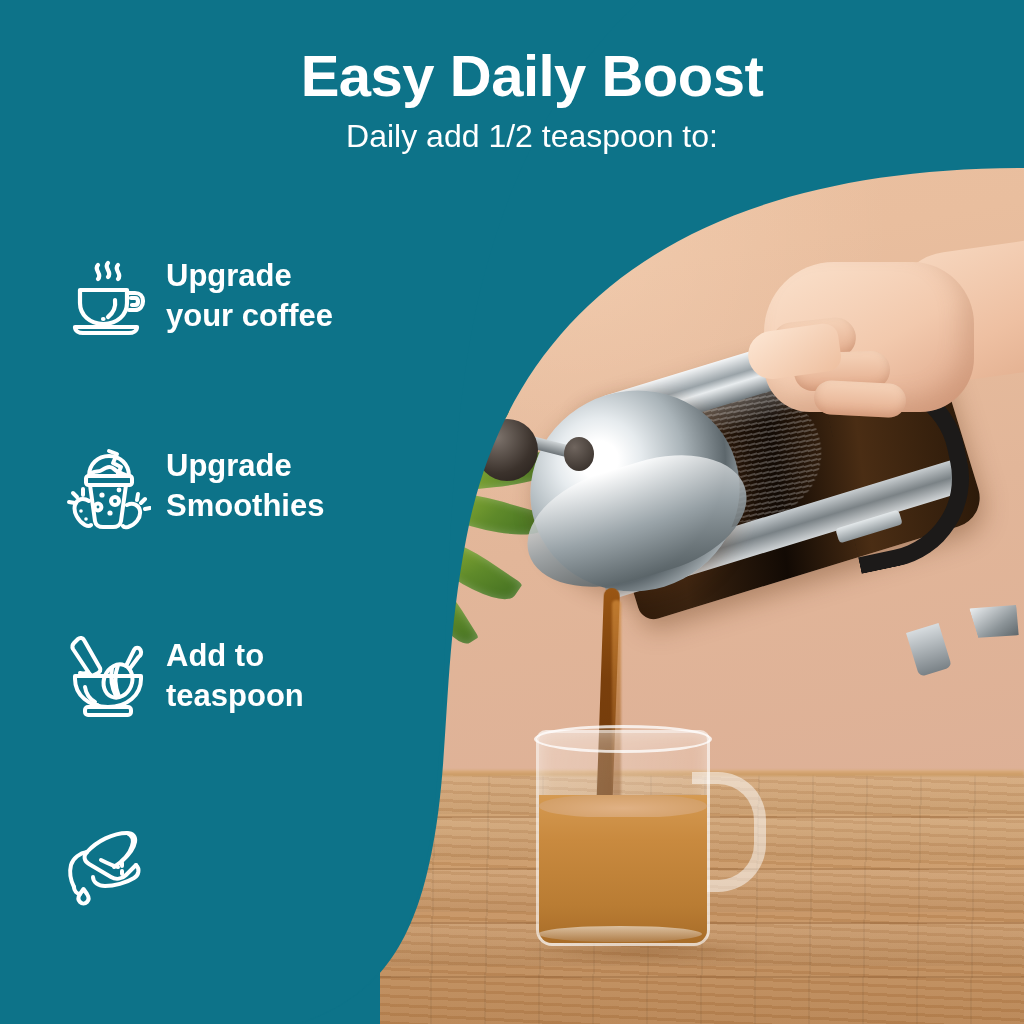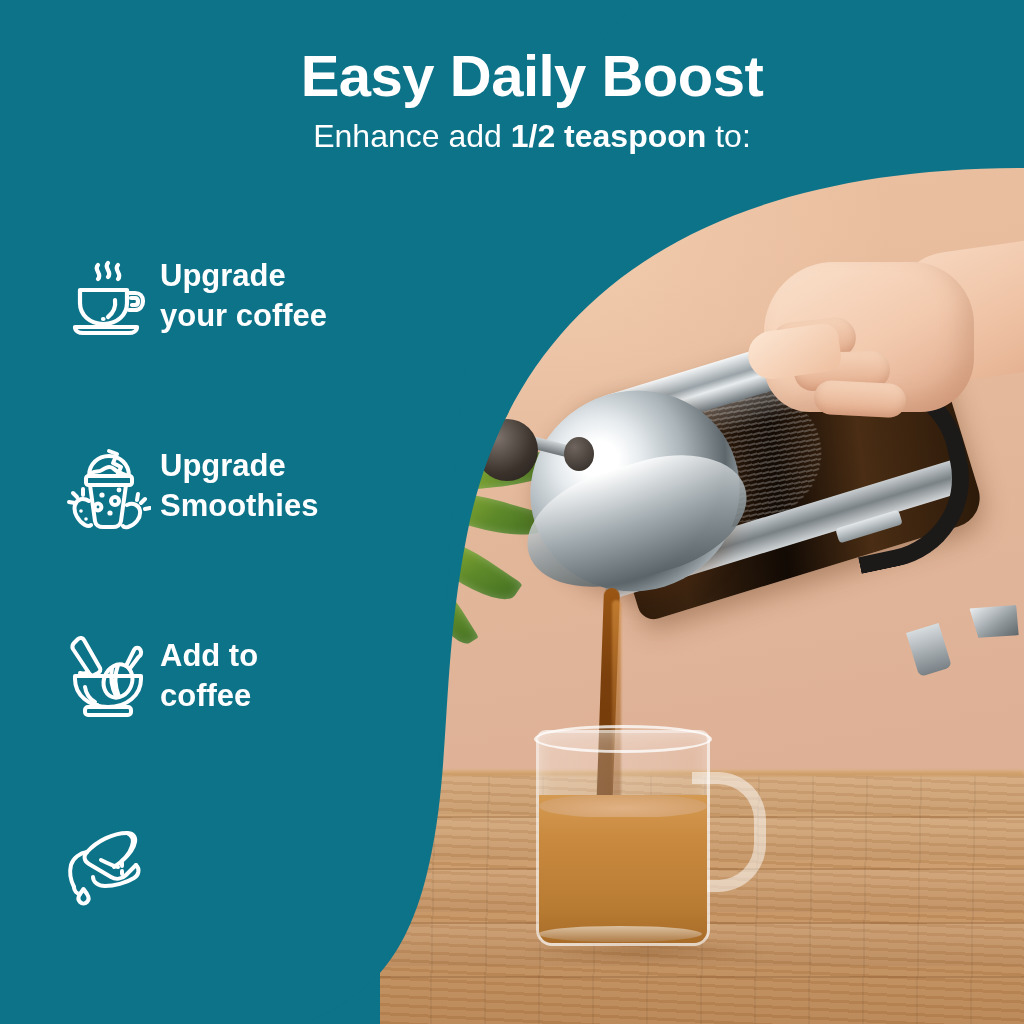--- a/index.html
+++ b/index.html
@@ -224,25 +224,25 @@
   
   .header{
     position:absolute;left:0;top:46px;width:1024px;text-align:center;z-index:5;padding-left:20px;
   }
   .title{
     margin:0;color:#ffffff;font-size:58px;font-weight:700;letter-spacing:-.5px;line-height:1.05;
   }
   .subtitle{
     margin:10px 0 0 0;color:#ffffff;font-size:32px;font-weight:400;line-height:1.2;
   }
-  .subtitle .bold{font-weight:700;text-align:center;}
+  .subtitle .bold{font-weight:400;text-align:center;}
 
   .benefits{position:absolute;left:56px;top:248px;width:400px;z-index:5;}
   .benefit{
-    position:relative;height:190px;display:flex;align-items:flex-start;
+    position:relative;height:190px;display:flex;align-items:flex-start;gap:6px;
   }
   .b-icon{
     width:104px;min-width:104px;height:100px;display:flex;align-items:center;justify-content:center;
   }
   .b-icon svg{display:block;}
   .b-label{
     color:#ffffff;font-size:31px;font-weight:700;line-height:1.28;padding-top:8px;
     white-space:pre-line;
   }
 </style>
@@ -329,21 +329,21 @@
   <svg class="teal-overlay" viewBox="0 0 1024 1024" preserveAspectRatio="none">
     <path d="M0,0 L640,0
              C600,40 520,120 478,300
              C440,470 452,700 430,840
              C412,955 368,1002 296,1024
              L0,1024 Z" fill="#0d7389"></path>
   </svg>
 
   <div class="header">
     <h1 class="title">Easy Daily Boost</h1>
-    <p class="subtitle"><span>Enhance add </span><span class="bold">1/2 teaspoon</span><span> to:</span></p>
+    <p class="subtitle"><span>Daily add </span><span class="bold">1/2 teaspoon</span><span> to:</span></p>
   </div>
 
   <div class="benefits">
 
     <div class="benefit">
       <div class="b-icon">
         <svg width="86" height="86" viewBox="0 0 86 86" fill="none" stroke="#ffffff" stroke-width="4.2" stroke-linecap="round" stroke-linejoin="round">
           <path d="M33 10 c-5 5 5 9 0 14 M43 8 c-5 5 5 9 0 14 M53 10 c-5 5 5 9 0 14"></path>
           <path d="M15 35 h47 v13 c0 12 -10 21 -23.5 21 S15 60 15 48 Z"></path>
           <path d="M62 38 h8 c5 0 8 3 8 8 s-3 9 -8 9 h-6"></path>
@@ -389,21 +389,21 @@
           <path d="M20 52 c1 7 5 12 10 15 M32 70 h0.5"></path>
           <rect x="20" y="72" width="46" height="8" rx="3"></rect>
           <path d="M9 8 l4 -4 c2 -2 5 -1 6 1 l16 28 c1 2 0 4 -2 5 l-4 2 c-2 1 -4 0 -5 -2 L8 14 c-1 -2 -1 -4 1 -6 Z"></path>
           <path d="M23 37 c-3 2 -5 2 -8 1"></path>
           <ellipse cx="53" cy="46" rx="14" ry="17" transform="rotate(22 53 46)"></ellipse>
           <path d="M53 30 c-4 11 -3 22 1 32 M47 33 c-2 11 0 20 4 28"></path>
           <path d="M61 31 l8 -16 c1.5 -3 5 -3 6.5 0 1.5 3 0 6 -2 7 l-9 12"></path>
         </svg>
       </div>
       <div class="b-label">Add to
-coffee</div>
+teaspoon</div>
     </div>
 
     <div class="benefit">
       <div class="b-icon">
         <svg width="90" height="86" viewBox="0 0 90 86" fill="none" stroke="#ffffff" stroke-width="4" stroke-linecap="round" stroke-linejoin="round">
           <path d="M24 27 c10 -11 26 -19 40 -19 6 0 9 4 8 9 -1 6 -6 13 -13 19"></path>
           <path d="M64 8 c5 2 7 7 5 13 -2 7 -9 15 -18 21"></path>
           <path d="M24 27 c-4 4 -3 9 2 12 l22 13 c5 3 11 2 15 -2 l10 -10"></path>
           <path d="M38 35 c6 3 12 6 17 7"></path>
           <path d="M59 38 v3 M59 46 v3"></path>

